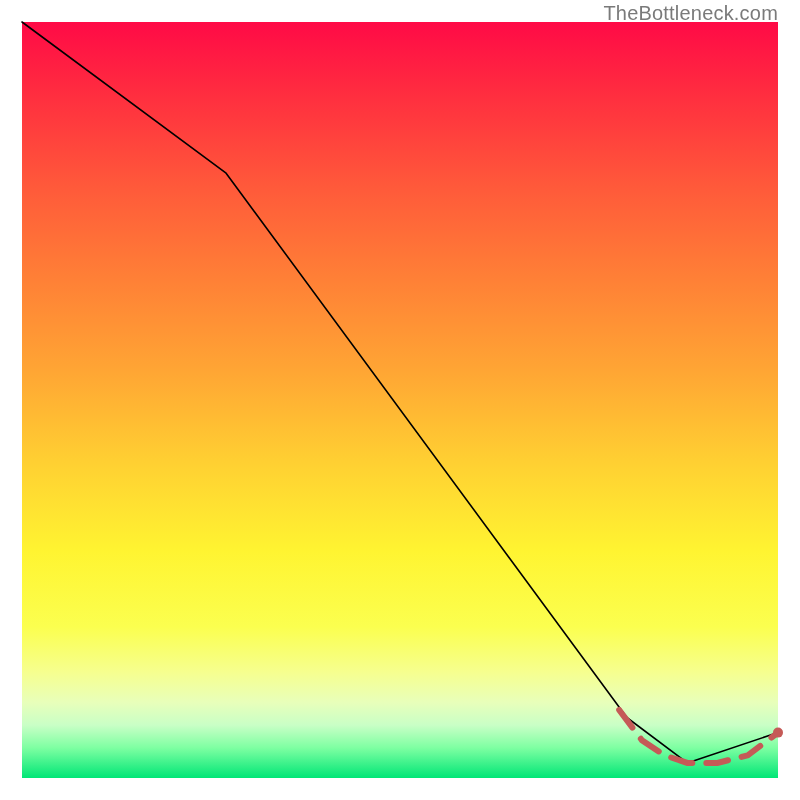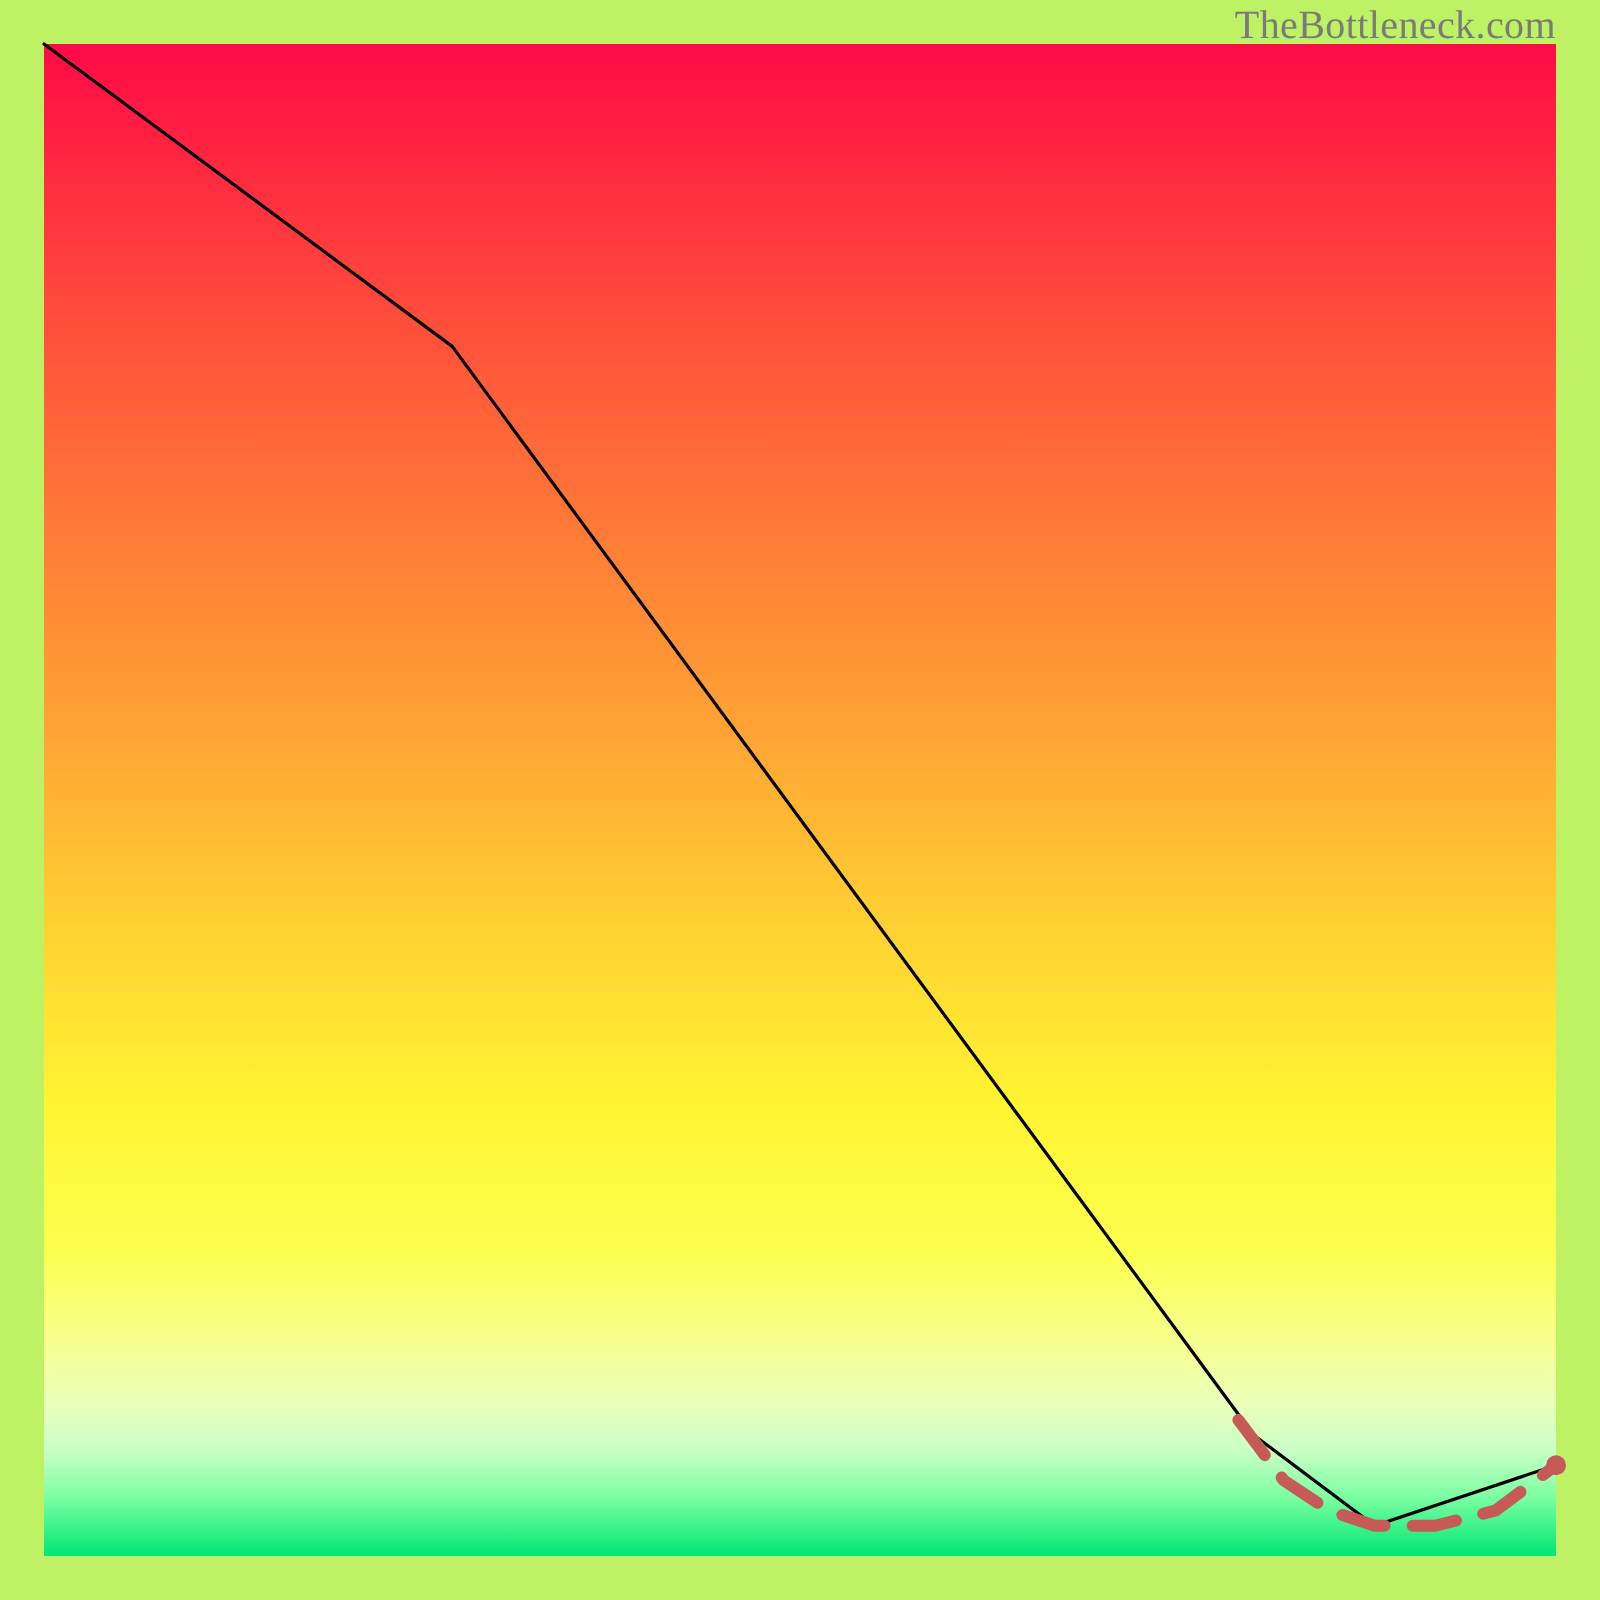--- a/index.html
+++ b/index.html
@@ -8,22 +8,21 @@
     width: 800px;
     height: 800px;
     background: #000;
     overflow: hidden;
     font-family: Arial, Helvetica, sans-serif;
   }
   .frame {
     position: relative;
     width: 800px;
     height: 800px;
-    background: #bef264;
-    font-family: Liberation Serif, serif;
+    background: #ffffff;
   }
   .plot {
     position: absolute;
     left: 22px;
     top: 22px;
     width: 756px;
     height: 756px;
     
     background: linear-gradient(
       to bottom,

